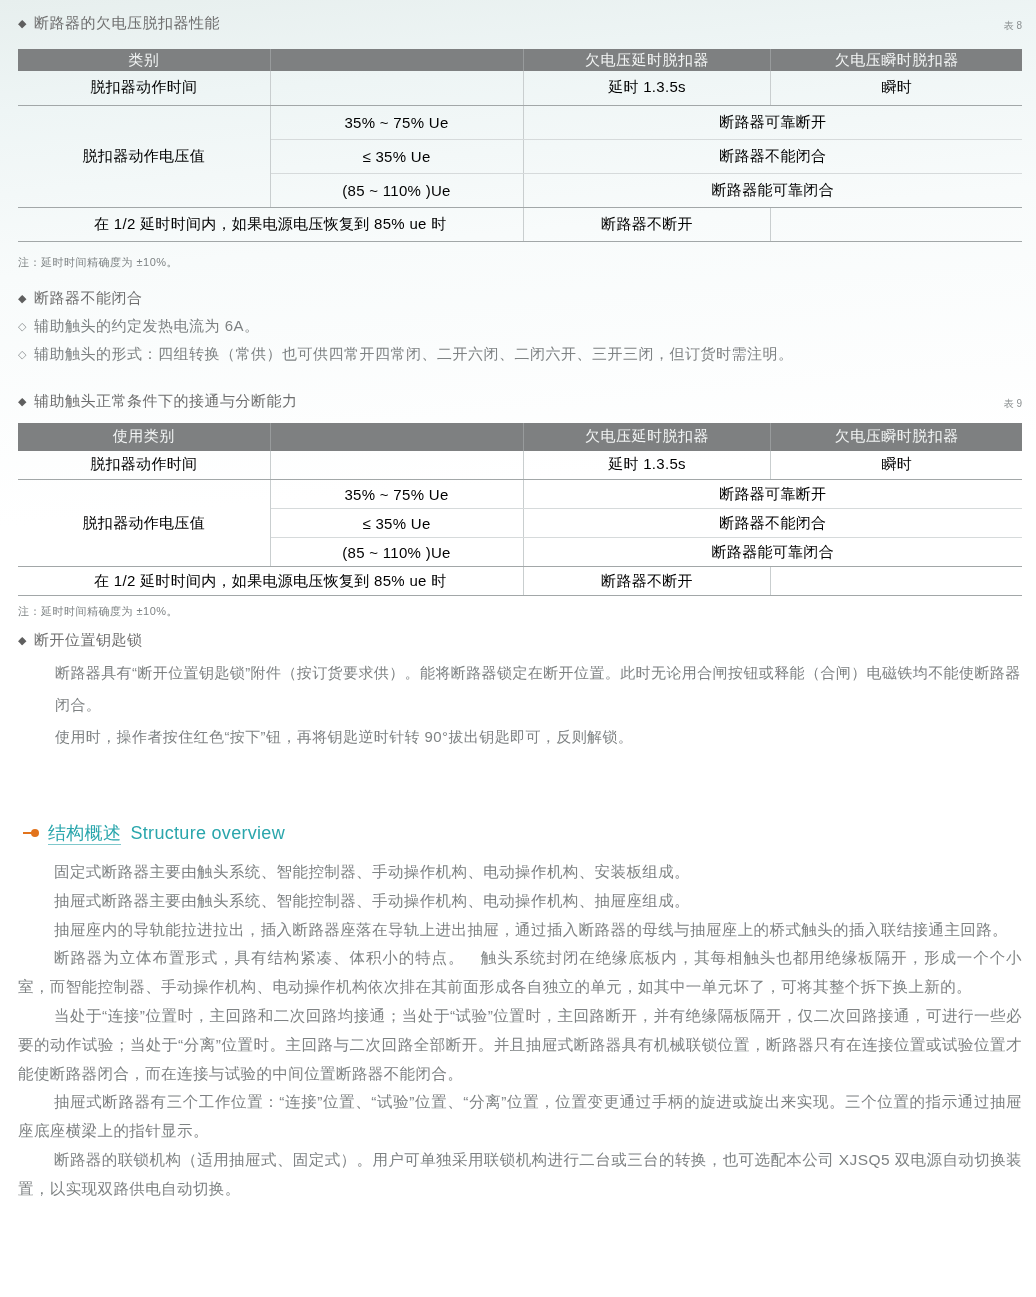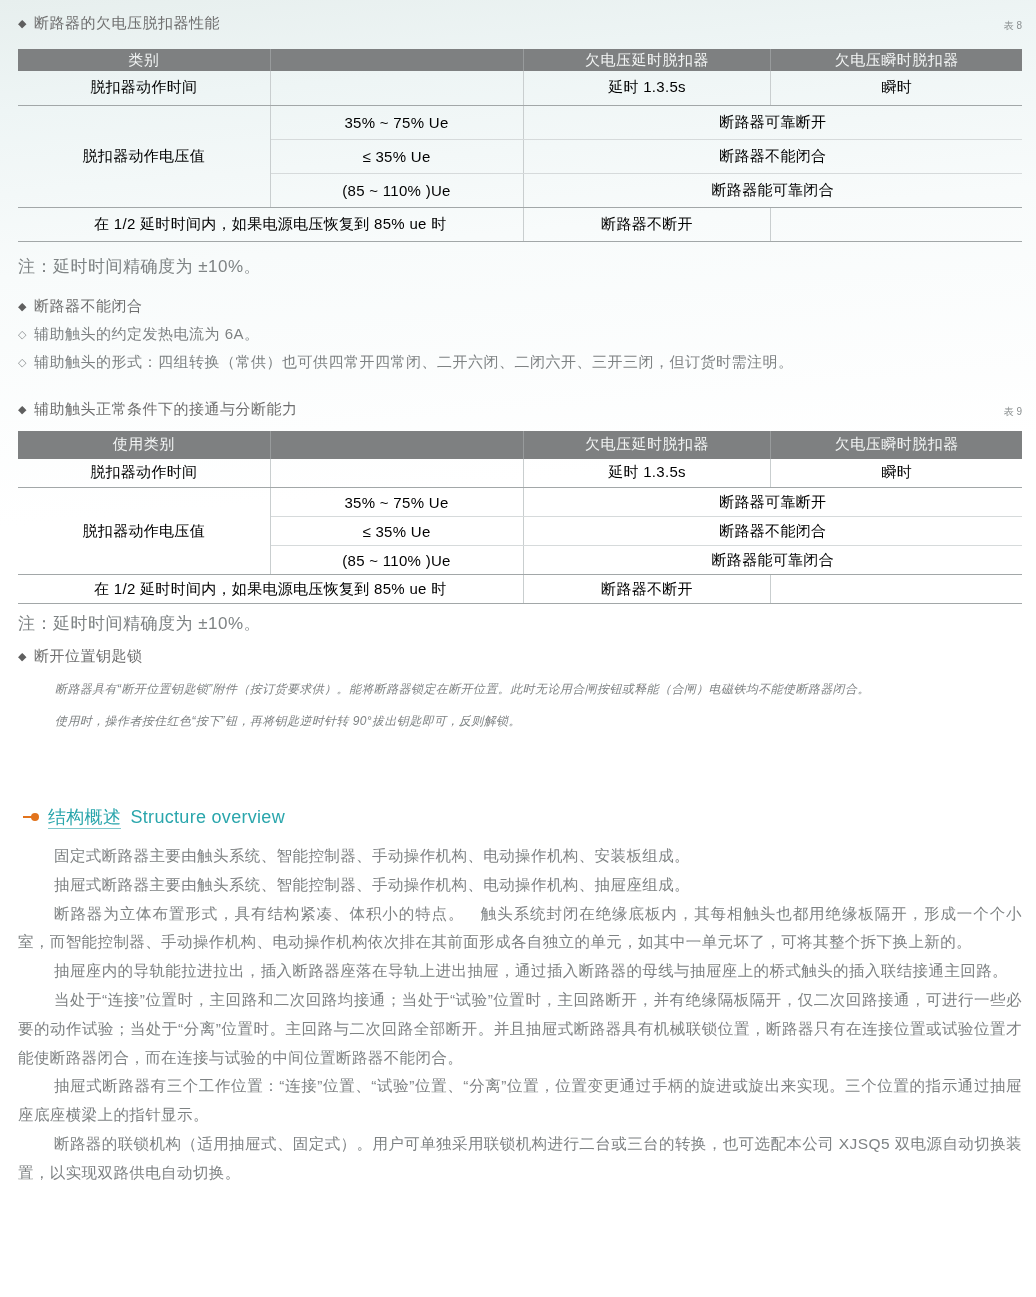--- a/index.html
+++ b/index.html
@@ -33,31 +33,31 @@
     background:transparent;
   }
   table.t8 th { height:22px; } table.t8 td { height:34px; }
   table.t9 th { height:28px; } table.t9 td { height:29px; }
   td.vr { border-right:1px solid #c9cecf; }
   tr.row-time td { border-bottom:1px solid #a2a7a8; }
   tr.row-v1 td.cell, tr.row-v2 td.cell { border-bottom:1px solid #d6dadb; }
   tr.row-v3 td, td.vspan { border-bottom:1px solid #a2a7a8; }
   tr.row-last td { border-bottom:1px solid #a2a7a8; }
 
-  .note { font-size:17px; color:#7e8384; margin:13px 0 0 0; letter-spacing:.5px; }
+  .note { font-size:11px; color:#7e8384; margin:13px 0 0 0; letter-spacing:.5px; }
 
   .aux-head { margin-top:19px; }
   .aux-item { margin-top:9px; font-size:15px; color:#7e8283; letter-spacing:.5px; }
   .odiamond { font-size:11px; color:#8d9192; margin-right:7px; position:relative; top:-1px; }
 
   .sec2 { margin-top:28px; }
   .t9wrap { margin-top:12px; }
 
   .keylock-head { margin-top:12px; }
-  .keylock-body { margin:7px 0 0 37px; font-size:12px; line-height:32px; color:#7e8283; letter-spacing:.4px;font-style:italic; }
+  .keylock-body { margin:7px 0 0 37px; font-size:15px; line-height:32px; color:#7e8283; letter-spacing:.4px; }
 
   
   .struct-head { margin:68px 0 0 5px; display:flex; align-items:center; }
   .pin { display:inline-flex; align-items:center; margin-right:9px; }
   .pin .tail { width:9px; height:2px; background:#e2731c; }
   .pin .dot { width:8px; height:8px; border-radius:50%; background:#e2731c; margin-left:-1px; }
   .struct-title { font-size:18px; color:#2aa6ac; letter-spacing:.3px; }
   .struct-title .zh { border-bottom:1px solid #7fc8cc; padding-bottom:1px; margin-right:4px; }
   .struct-body { margin-top:13px; }
   .struct-body p {
@@ -195,20 +195,20 @@
       </span>
     <span class="struct-title">
       <span class="zh">结构概述</span>
       <span class="en">Structure overview</span>
     </span>
   </div>
 
   <div class="struct-body">
     <p>固定式断路器主要由触头系统、智能控制器、手动操作机构、电动操作机构、安装板组成。</p>
     <p>抽屉式断路器主要由触头系统、智能控制器、手动操作机构、电动操作机构、抽屉座组成。</p>
+    <p>抽屉座内的导轨能拉进拉出，插入断路器座落在导轨上进出抽屉，通过插入断路器的母线与抽屉座上的桥式触头的插入联结接通主回路。</p>
     <p>断路器为立体布置形式，具有结构紧凑、体积小的特点。　触头系统封闭在绝缘底板内，其每相触头也都用绝缘板隔开，形成一个个小室，而智能控制器、手动操作机构、电动操作机构依次排在其前面形成各自独立的单元，如其中一单元坏了，可将其整个拆下换上新的。</p>
-    <p>抽屉座内的导轨能拉进拉出，插入断路器座落在导轨上进出抽屉，通过插入断路器的母线与抽屉座上的桥式触头的插入联结接通主回路。</p>
     <p>当处于“连接”位置时，主回路和二次回路均接通；当处于“试验”位置时，主回路断开，并有绝缘隔板隔开，仅二次回路接通，可进行一些必要的动作试验；当处于“分离”位置时。主回路与二次回路全部断开。并且抽屉式断路器具有机械联锁位置，断路器只有在连接位置或试验位置才能使断路器闭合，而在连接与试验的中间位置断路器不能闭合。</p>
     <p>抽屉式断路器有三个工作位置：“连接”位置、“试验”位置、“分离”位置，位置变更通过手柄的旋进或旋出来实现。三个位置的指示通过抽屉座底座横梁上的指针显示。</p>
     <p>断路器的联锁机构（适用抽屉式、固定式）。用户可单独采用联锁机构进行二台或三台的转换，也可选配本公司 XJSQ5 双电源自动切换装置，以实现双路供电自动切换。</p>
   </div>
 
 </div>
 
 </body></html>

